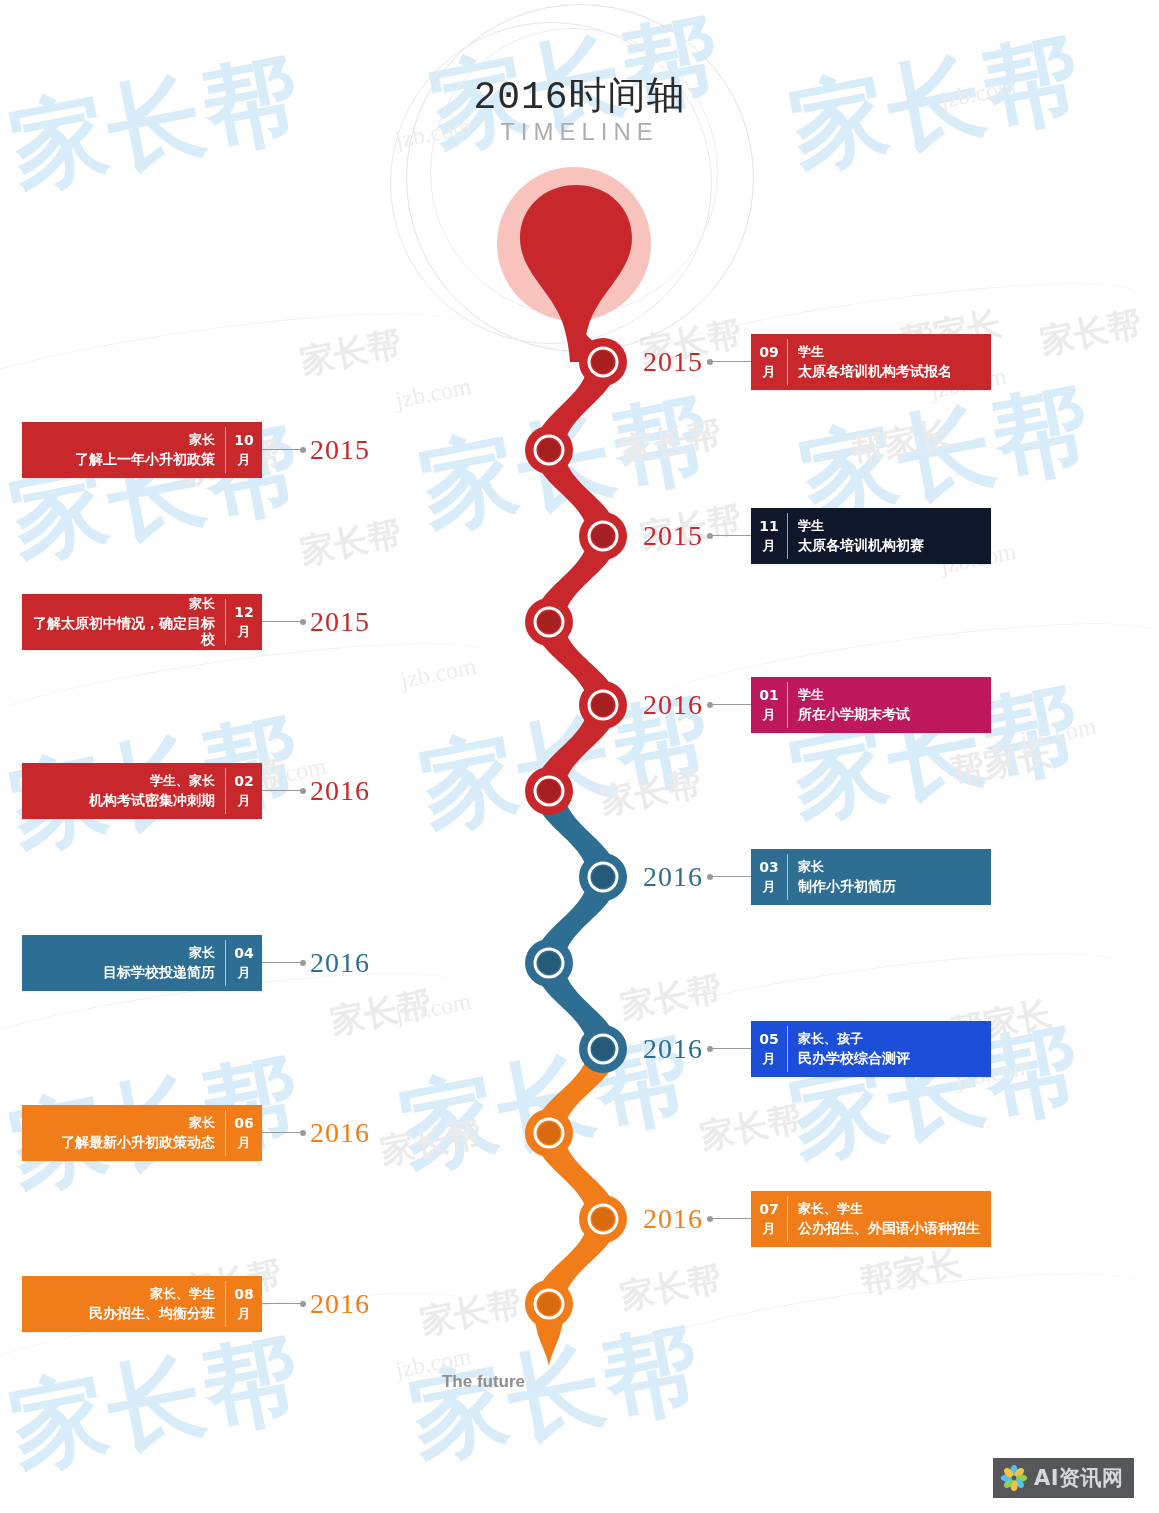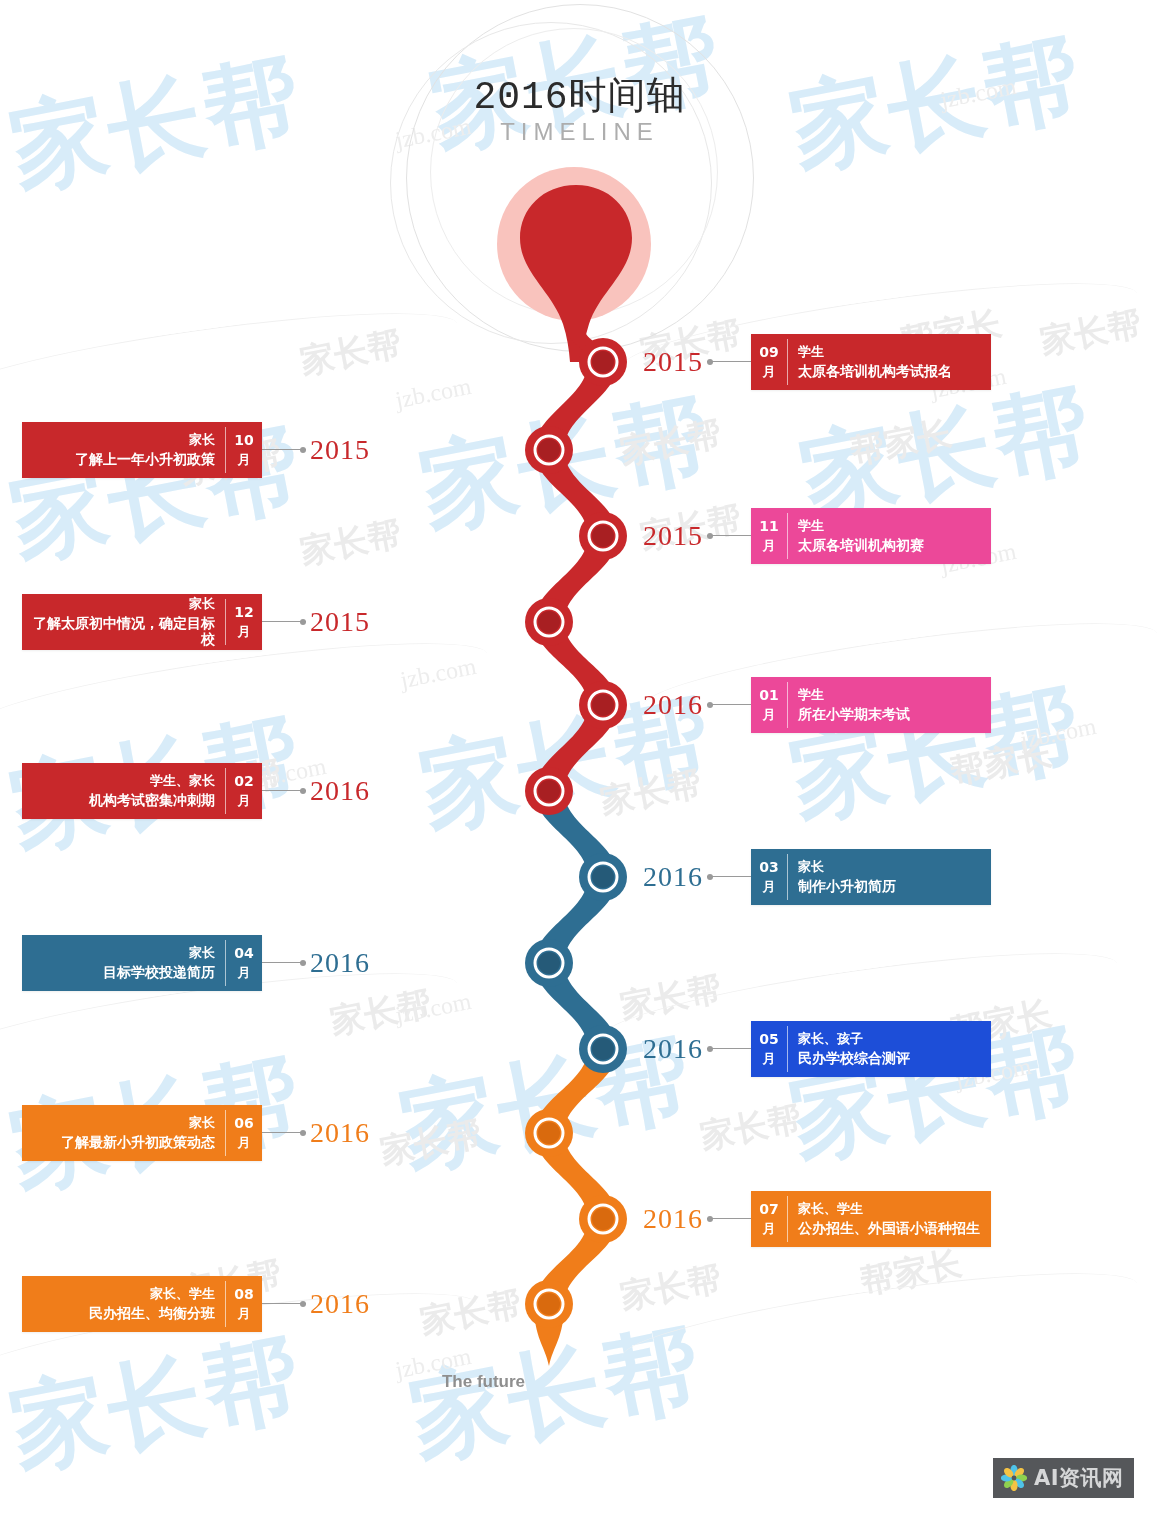--- a/index.html
+++ b/index.html
@@ -324,21 +324,21 @@
           <span class="m-unit">月</span>
         </div>
       </div>
     </div>
     <div class="row right" style="top: 508px;">
       <div class="year" style="color: rgb(200, 40, 43);">2015</div>
       <div class="leader">
         <span class="line"></span>
         <span class="dot"></span>
       </div>
-      <div class="card right" style="background: #ec4899;">
+      <div class="card right" style="background: #0f172a;">
         <div class="month">
           <span class="m-num">11</span>
           <span class="m-unit">月</span>
         </div>
         <div class="divider"></div>
         <div class="body">
           <div class="who">学生</div>
           <div class="what">太原各培训机构初赛</div>
         </div>
       </div>
@@ -360,21 +360,21 @@
           <span class="m-unit">月</span>
         </div>
       </div>
     </div>
     <div class="row right" style="top: 677px;">
       <div class="year" style="color: rgb(200, 40, 43);">2016</div>
       <div class="leader">
         <span class="line"></span>
         <span class="dot"></span>
       </div>
-      <div class="card right" style="background: #ec4899;">
+      <div class="card right" style="background: #be185d;">
         <div class="month">
           <span class="m-num">01</span>
           <span class="m-unit">月</span>
         </div>
         <div class="divider"></div>
         <div class="body">
           <div class="who">学生</div>
           <div class="what">所在小学期末考试</div>
         </div>
       </div>

